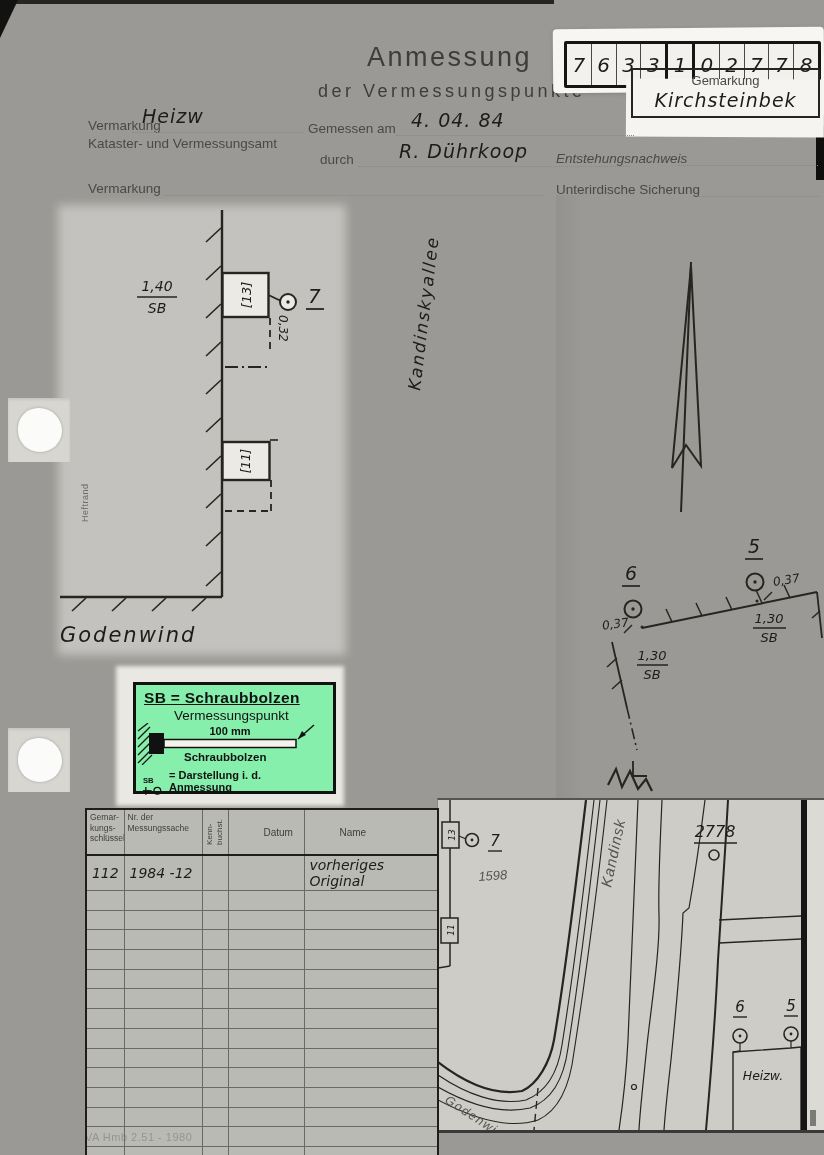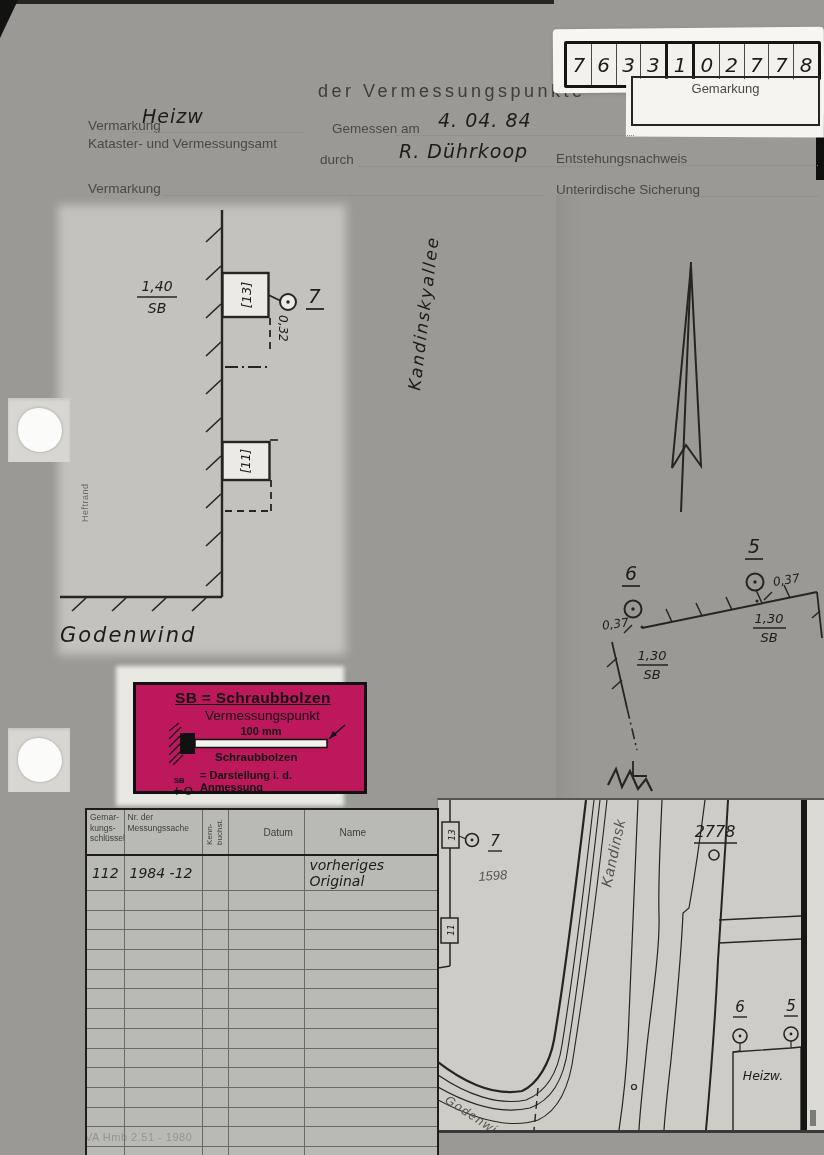--- a/index.html
+++ b/index.html
@@ -19,41 +19,41 @@
   #subtitle{left:318px;top:81px;font-size:18px;letter-spacing:3.5px;color:#3e3d3b;}
   #sticker{left:553px;top:28px;width:271px;height:64px;background:#f7f6f3;border-radius:4px;
            transform:rotate(-.5deg);box-shadow:0 1px 4px rgba(0,0,0,.15);}
   #numgrid{left:564px;top:41px;width:251px;height:41px;border:3px solid #151513;background:#f2f1ed;
            display:flex;border-radius:2px;}
   #numgrid .cell{flex:1;display:flex;align-items:center;justify-content:center;
                  font-size:20px;border-right:1.5px solid #4a4944;}
   #numgrid .cell:nth-child(4),#numgrid .cell:nth-child(5){border-right:3px solid #151513;}
   #numgrid .cell:last-child{border-right:none;}
   #gembacking{left:626px;top:79px;width:198px;height:58px;background:#f5f4f1;transform:rotate(.3deg);}
-  #gembox{left:631px;top:76px;width:185px;height:46px;border:2.5px solid #26251f;}
+  #gembox{left:631px;top:68px;width:185px;height:46px;border:2.5px solid #26251f;}
   #gembox .lab{display:block;text-align:center;font-size:13px;margin-top:3px;}
   #gembox .val{display:block;text-align:center;font-size:19px;margin-top:1px;letter-spacing:1px;}
   .flabel{font-size:13.5px;}
   .hval{font-size:19px;letter-spacing:1px;}
 
   
   .tape{width:62px;height:64px;background:#d7d6d1;box-shadow:inset 0 2px 3px rgba(0,0,0,.08);}
   .hole{width:44px;height:44px;background:#fbfbf9;border-radius:47% 53% 50% 50%;
         box-shadow:0 0 3px rgba(0,0,0,.25);}
 
   #heftrand{left:80px;top:522px;transform:rotate(-90deg);transform-origin:0 0;
             font-size:9px;color:#6b6a66;letter-spacing:.5px;}
   #kandinsky-label{left:404px;top:389px;transform:rotate(-83deg);transform-origin:0 0;
             font-size:17px;letter-spacing:2px;white-space:nowrap;}
 
   
   #legendtape{left:116px;top:666px;width:228px;height:140px;background:rgba(237,236,231,.95);
               filter:blur(2px);z-index:1;}
   #legend{left:133px;top:682px;width:197px;height:106px;border:3px solid #111;
-          background:#be185d;z-index:2;color:#111;padding-left:31px;}
+          background:#86efac;z-index:2;color:#111;}
   #legend .t{font-size:15.5px;font-weight:bold;text-decoration:underline;margin:4px 0 0 8px;letter-spacing:.3px;}
   #legend .vp{font-size:13.5px;font-weight:normal;margin:1px 0 0 38px;}
   #legend .row{display:flex;align-items:flex-end;margin:0 0 0 6px;}
   #legend .meaning{font-size:11px;font-weight:bold;margin:0 13px 4px 4px;}
 
   
   #tablewrap{left:85px;top:808px;z-index:3;}
   table{border-collapse:collapse;table-layout:fixed;width:352px;background:rgba(236,235,230,.4);}
   th,td{border:1px solid #6a6965;overflow:hidden;}
   table{border:2.5px solid #1f1e1c;}
@@ -87,58 +87,60 @@
 <body>
 
 <div id="page">
 
   <div class="abs" id="film-left"></div>
   <div class="abs" id="fold"></div>
   <div class="abs" id="art-topline"></div>
   <div class="abs" id="art-corner"></div>
   <div class="abs" id="art-rightstrip"></div>
 
+  <div class="abs print" id="title">Anmessung</div>
   <div class="abs print" id="subtitle">der Vermessungspunkte</div>
 
   <div class="abs" id="sticker"></div>
   <div class="abs" id="numgrid">
     <span class="cell hand">7</span>
     <span class="cell hand">6</span>
     <span class="cell hand">3</span>
     <span class="cell hand">3</span>
     <span class="cell hand">1</span>
     <span class="cell hand">0</span>
     <span class="cell hand">2</span>
     <span class="cell hand">7</span>
     <span class="cell hand">7</span>
     <span class="cell hand">8</span>
   </div>
 
   <div class="abs" id="gembacking"></div>
   <div class="abs" id="gembox">
     <span class="lab print">Gemarkung</span>
+    <span class="val hand">Kirchsteinbek</span>
   </div>
 
   <div class="abs print flabel" style="left:88px;top:118px;">Vermarkung</div>
   <div class="abs hand hval" style="left:142px;top:105px;">Heizw</div>
   <div class="abs dots" style="left:132px;top:131px;width:172px;"></div>
   <div class="abs print flabel" style="left:88px;top:136px;">Kataster- und Vermessungsamt</div>
 
   <div class="abs print flabel" style="left:88px;top:181px;">Vermarkung</div>
   <div class="abs dots" style="left:164px;top:194px;width:380px;"></div>
 
-  <div class="abs print flabel" style="left:332px;top:121px;text-align:right;">Gemessen am</div>
-  <div class="abs hand hval" style="left:438px;top:109px;">4. 04. 84</div>
+  <div class="abs print flabel" style="left:308px;top:121px;text-align:right;">Gemessen am</div>
+  <div class="abs hand hval" style="left:411px;top:109px;">4. 04. 84</div>
   <div class="abs dots" style="left:396px;top:134px;width:238px;"></div>
 
   <div class="abs print flabel" style="left:320px;top:152px;">durch</div>
   <div class="abs hand hval" style="left:399px;top:140px;">R. Dührkoop</div>
   <div class="abs dots" style="left:358px;top:165px;width:272px;"></div>
 
-  <div class="abs print flabel" style="left:556px;top:151px;">Entstehungsnachweis</div>
+  <div class="abs print flabel" style="left:556px;top:151px;font-style:italic;">Entstehungsnachweis</div>
   <div class="abs dots" style="left:678px;top:164px;width:140px;"></div>
   <div class="abs print flabel" style="left:556px;top:182px;">Unterirdische Sicherung</div>
   <div class="abs dots" style="left:698px;top:195px;width:122px;"></div>
 
   <div class="abs tape" style="left:8px;top:398px;"></div>
   <div class="abs hole" style="left:18px;top:408px;"></div>
   <div class="abs tape" style="left:8px;top:728px;"></div>
   <div class="abs hole" style="left:18px;top:738px;"></div>
 
   <div class="abs print" id="heftrand">Heftrand</div>

